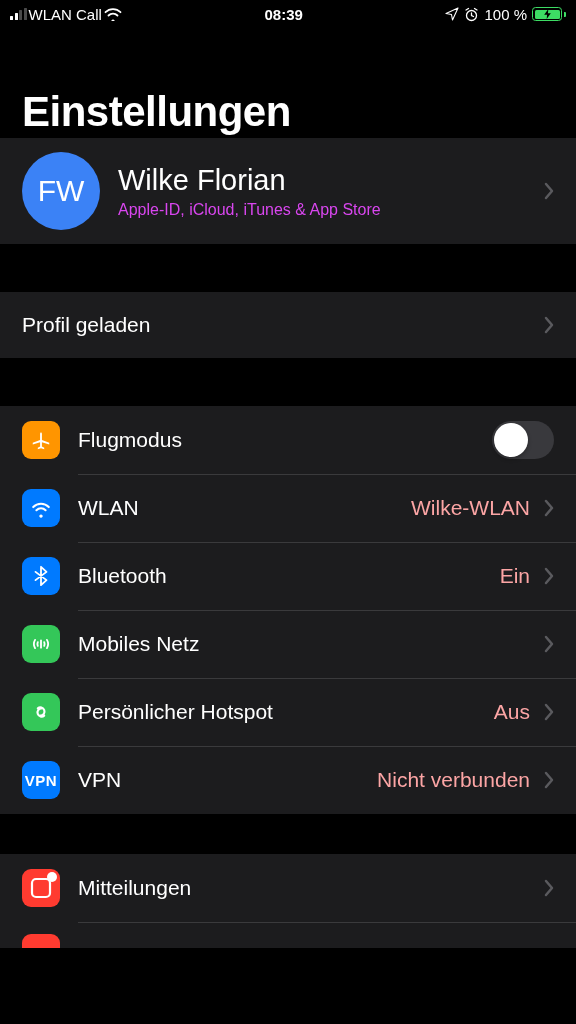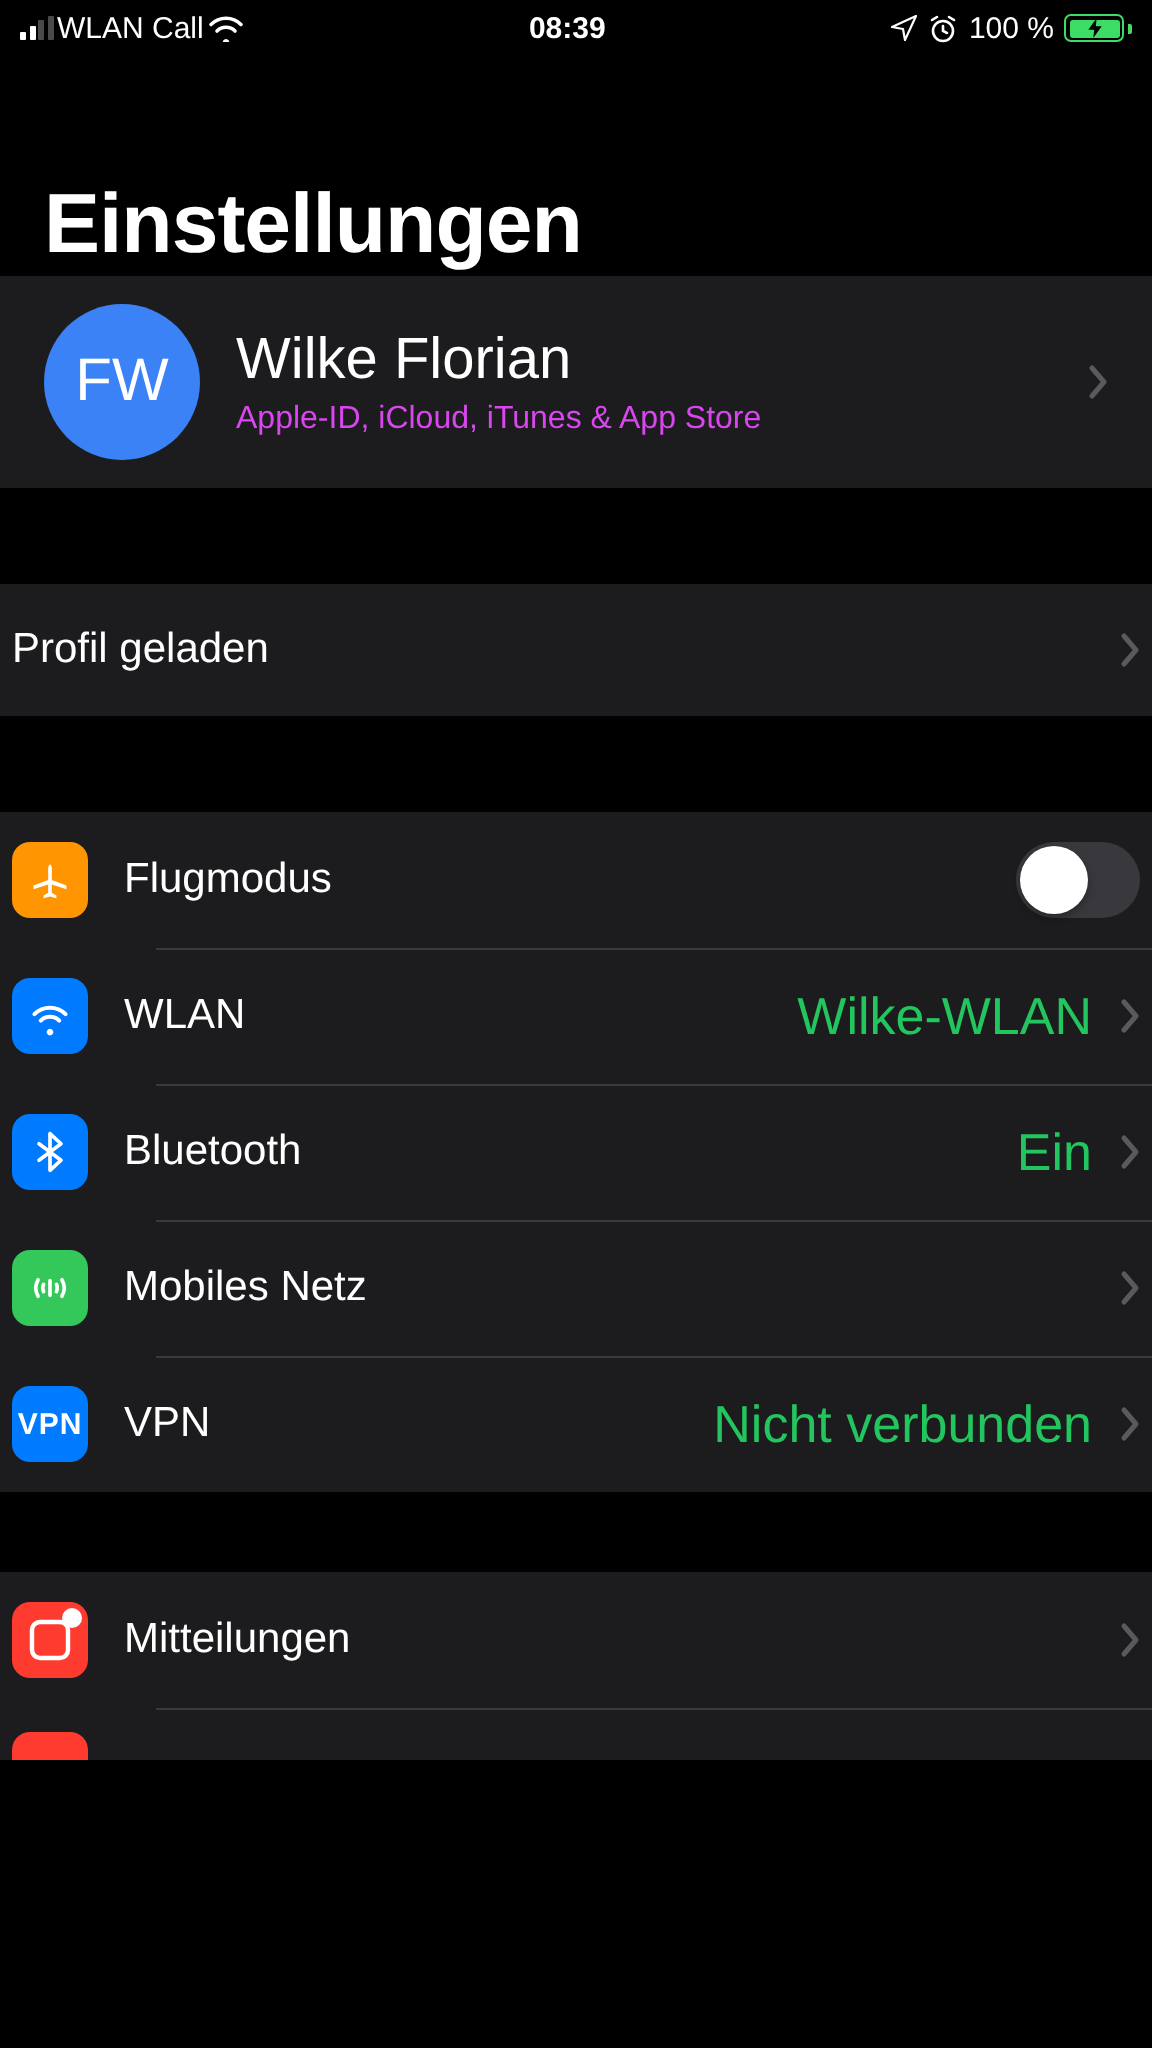--- a/index.html
+++ b/index.html
@@ -71,26 +71,26 @@
     .profile-name { font-size: 29px; font-weight: 400; margin-bottom: 4px; }
     .profile-sub { font-size: 16px; color: #d946ef; }
 
     .chevron { width: 10px; height: 18px; flex-shrink:0; }
     .chevron path { stroke: #5a5a5e; stroke-width: 2.5; fill: none; stroke-linecap: round; stroke-linejoin: round; }
 
     
     .row {
       display: flex;
       align-items: center;
-      padding: 15px 6px;
+      padding: 15px 22px;
       min-height: 66px;
       position: relative;
     }
     .row-label { font-size: 21px; font-weight: 400; flex: 1; }
-    .row-value { font-size: 26px; color: #22c55e; margin-right: 14px; }
+    .row-value { font-size: 21px; color: #fca5a5; margin-right: 14px; }
     .row-icon {
       width: 38px; height: 38px; border-radius: 9px;
       display: flex; align-items: center; justify-content: center;
       margin-right: 18px; flex-shrink:0;
     }
     .row-divider {
       position: absolute; bottom: 0; left: 78px; right: 0;
       height: 0.5px; background: #3a3a3c;
     }
 
@@ -236,20 +236,33 @@
         <path d="M12 8 L12 16 M8.5 10 a5 5 0 0 0 0 4 M15.5 10 a5 5 0 0 1 0 4 M5.5 7.5 a9 9 0 0 0 0 9 M18.5 7.5 a9 9 0 0 1 0 9" stroke="#fff" stroke-width="2" fill="none" stroke-linecap="round"></path>
       </svg>
     </div>
     <span class="row-label">Mobiles Netz</span>
     <svg class="chevron" viewBox="0 0 10 18">
         <path d="M2 2 L8 9 L2 16"></path>
       </svg>
     <div class="row-divider"></div>
   </div>
 
+  <div class="row">
+    <div class="row-icon ic-green">
+      <svg class="icon-svg" viewBox="0 0 24 24">
+        <path d="M8.5 8 a4.5 4.5 0 1 1 3 8 M15.5 16 a4.5 4.5 0 1 1 -3 -8" stroke="#fff" stroke-width="2.3" fill="none" stroke-linecap="round"></path>
+      </svg>
+    </div>
+    <span class="row-label">Persönlicher Hotspot</span>
+    <span class="row-value">Aus</span>
+    <svg class="chevron" viewBox="0 0 10 18">
+        <path d="M2 2 L8 9 L2 16"></path>
+      </svg>
+    <div class="row-divider"></div>
+  </div>
 
   <div class="row">
     <div class="row-icon ic-blue">
       <span class="vpn-text">VPN</span>
     </div>
     <span class="row-label">VPN</span>
     <span class="row-value">Nicht verbunden</span>
     <svg class="chevron" viewBox="0 0 10 18">
         <path d="M2 2 L8 9 L2 16"></path>
       </svg>

